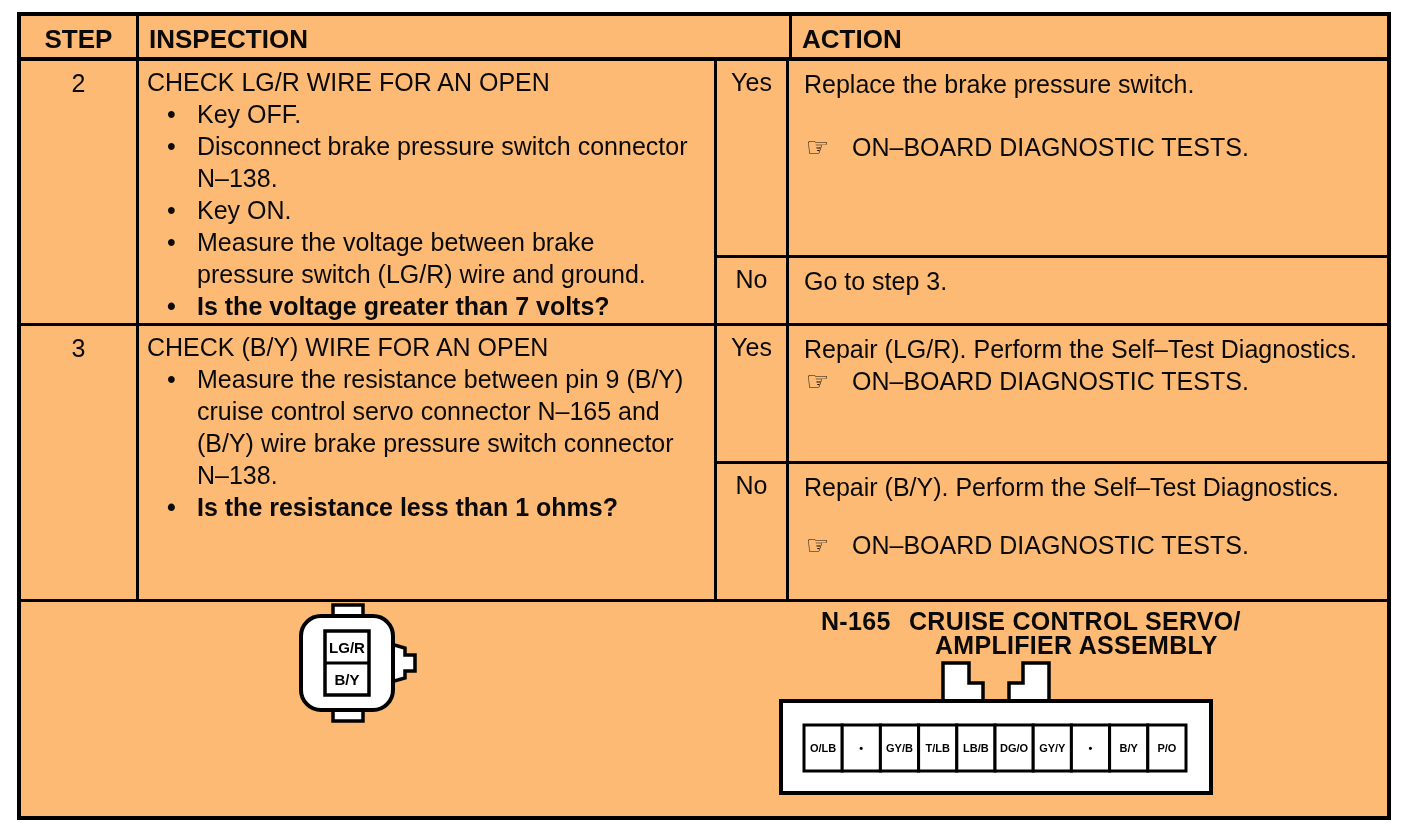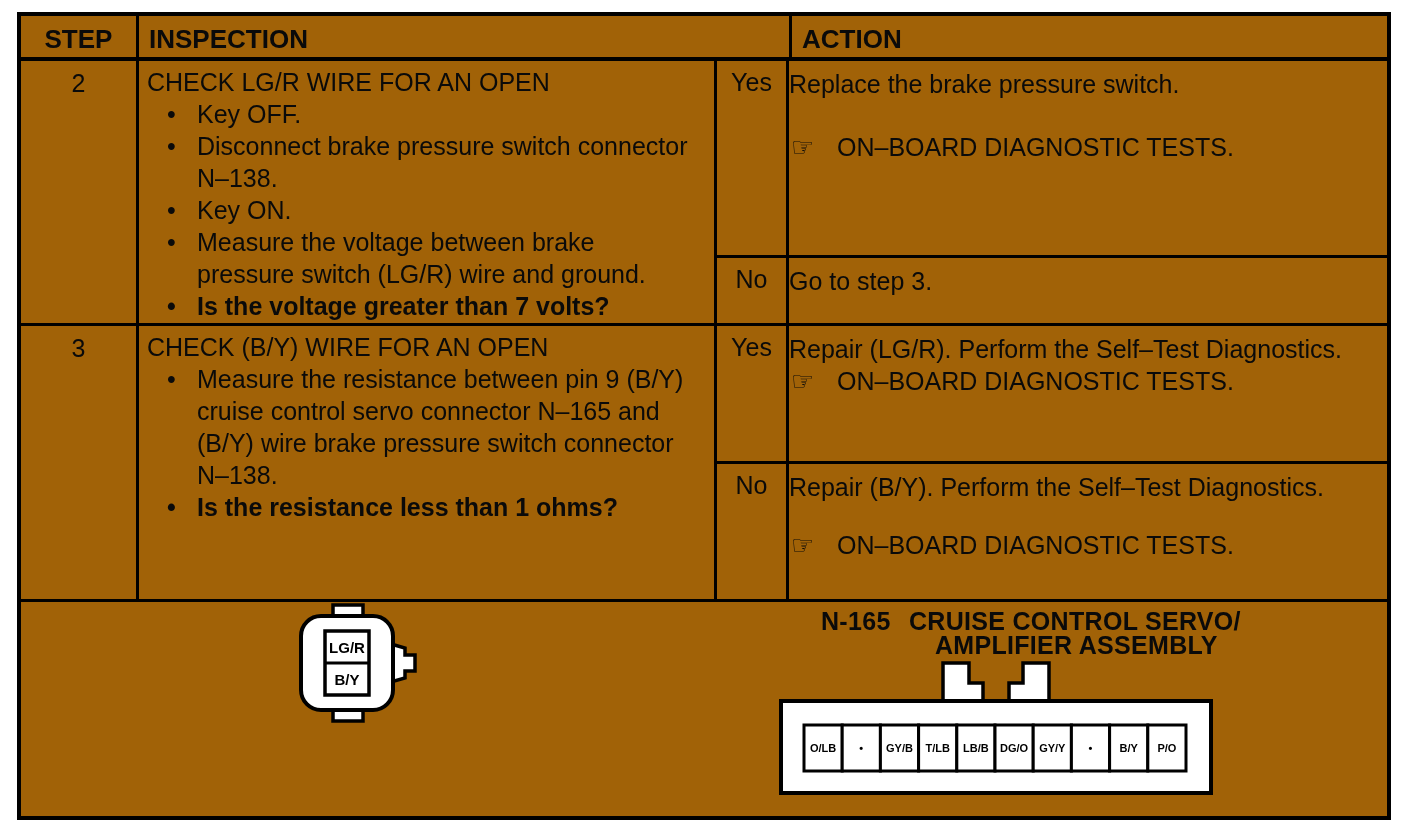--- a/index.html
+++ b/index.html
@@ -13,21 +13,21 @@
     color: #0a0a0a;
     overflow: hidden;
   }
   .doc-table {
     position: absolute;
     left: 17px; top: 12px;
     width: 1374px; height: 808px;
     border: 4px solid #000;
     display: flex;
     flex-direction: column;
-    background: #a16207;
+    background: #fdba74;
   }
   
   .hdr-row { display: flex; height: 45px; border-bottom: 4px solid #000; }
   .hdr-cell { font-weight: bold; font-size: 26px; padding-top: 8px; }
   .hdr-step { width: 118px; border-right: 3px solid #000; text-align: center; }
   .hdr-insp { width: 653px; border-right: 3px solid #000; padding-left: 10px; }
   .hdr-action { flex: 1; padding-left: 10px; }
   
   .body-row { display: flex; border-bottom: 3px solid #000; }
   .row-step2 { height: 265px; }
@@ -51,21 +51,21 @@
   .yn-row.split { border-bottom: 3px solid #000; }
   .yn-row.grow { flex: 1; }
   .r2-yes { height: 197px; }
   .r3-yes { height: 138px; }
   .yn-cell {
     width: 72px; flex: 0 0 72px; border-right: 3px solid #000;
     text-align: center; font-size: 25px; padding-top: 7px;
   }
   .action-cell {
     flex: 1; font-size: 25px; line-height: 32px;
-    padding: 7px 10px 0 0;
+    padding: 7px 10px 0 15px;
   }
   .spacer-line { height: 31px; }
   .spacer-half { height: 26px; }
   .perform-line { padding-left: 30px; }
   .hand-line { display: flex; align-items: baseline; }
   .hand-glyph { flex: 0 0 48px; padding-left: 2px; font-size: 26px; }
   
   .diagram-row { flex: 1; position: relative; }
   .bps-svg { position: absolute; left: 266px; top: 0px; }
   .servo-label {

